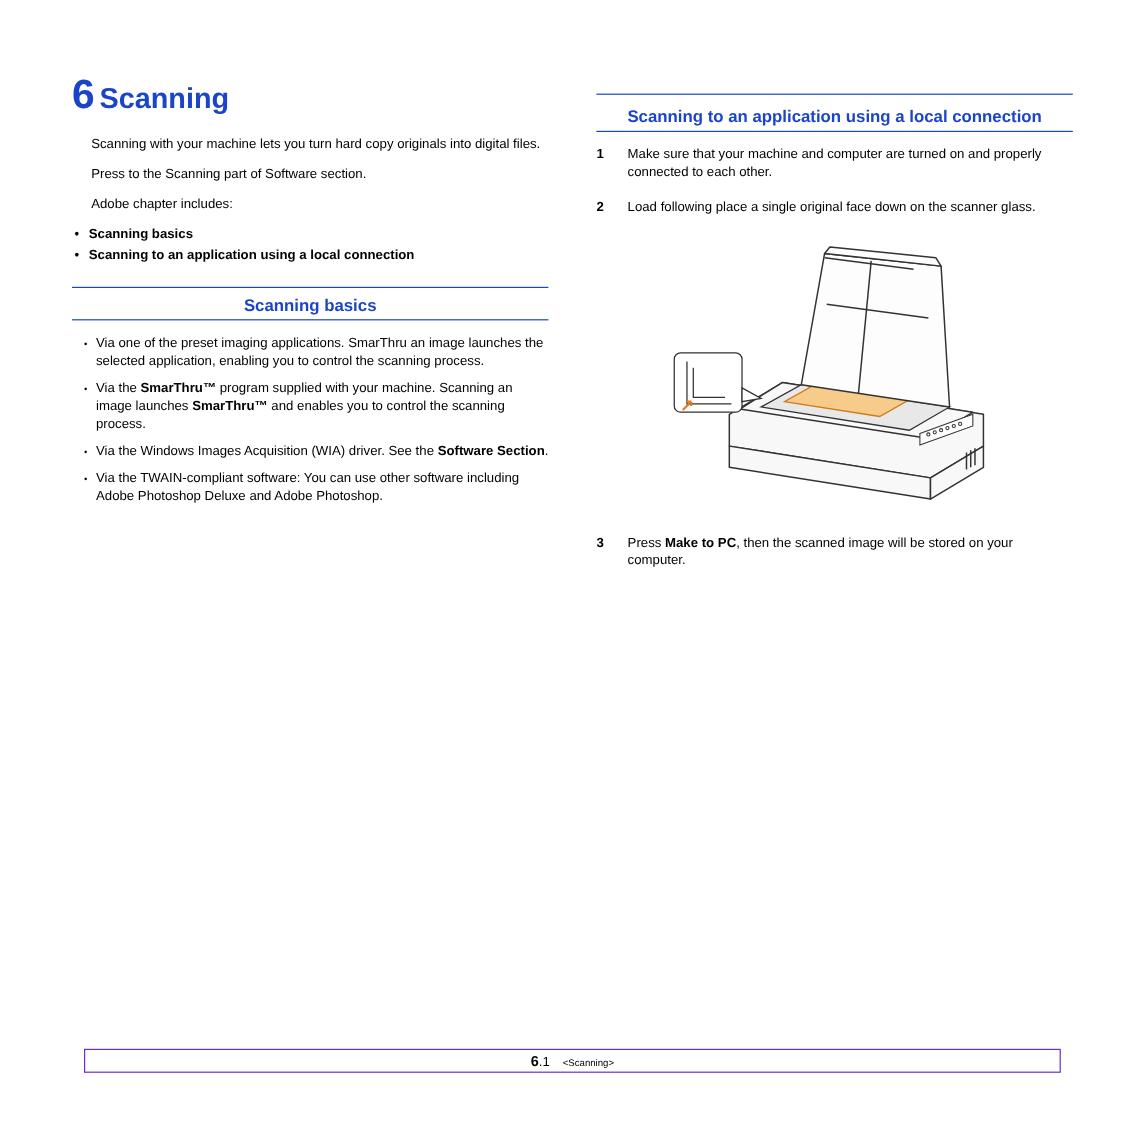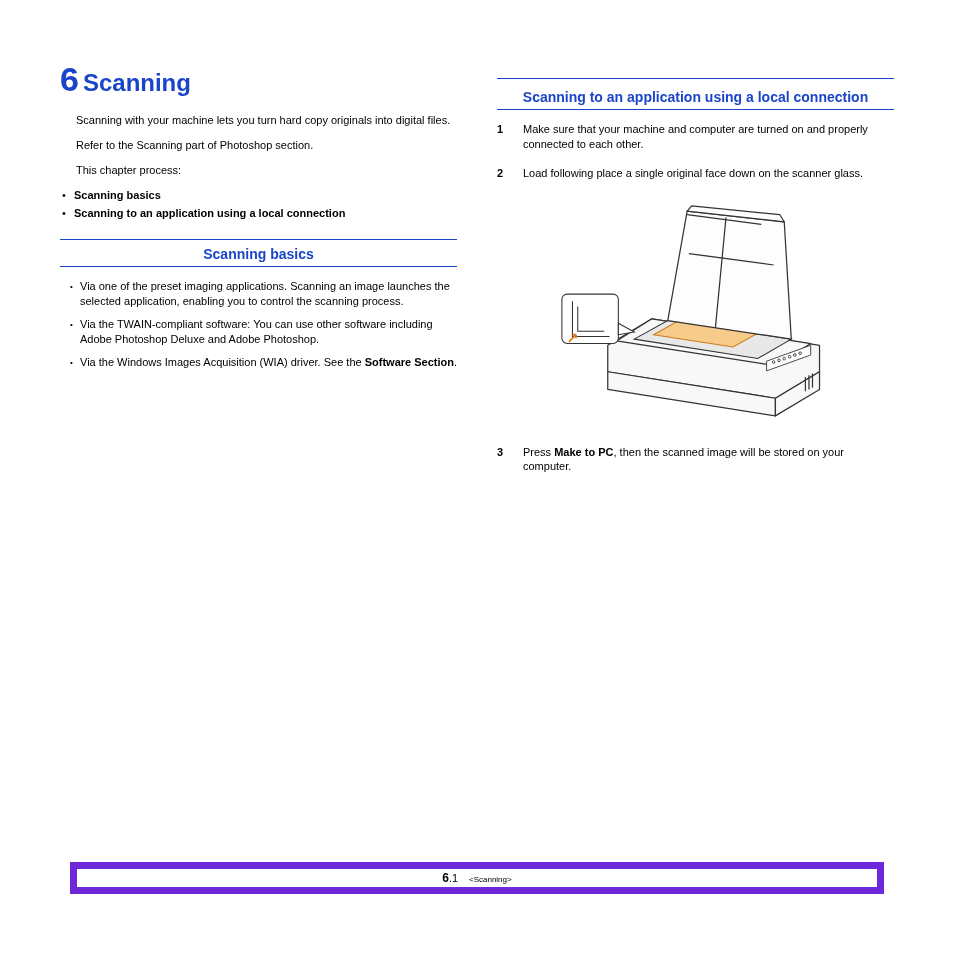--- a/index.html
+++ b/index.html
@@ -108,21 +108,21 @@
     margin: 14px 0 18px 0;
   }
   .figure svg {
     display: inline-block;
   }
   .footer {
     position: absolute;
     left: 70px;
     right: 70px;
     bottom: 60px;
-    border: 7px solid #6d28d9;
+    border: 1px solid #6d28d9;
     text-align: center;
     font-size: 10px;
     padding: 2px 0;
   }
   .footer .pg-big {
     font-weight: bold;
     font-size: 12px;
   }
   .footer .pg-sub {
     font-size: 11px;
@@ -135,35 +135,38 @@
 </head>
 <body>
 
 <div class="page">
 
   <div class="col">
     <h1 class="chapter-title">
       <span class="chapter-num">6</span><span class="chapter-word">Scanning</span>
     </h1>
     <p>Scanning with your machine lets you turn hard copy originals into digital files.</p>
-    <p>Refer to the Scanning part of Photoshop section.</p>
-    <p>This chapter process:</p>
+    <p>Press to the Scanning part of Software section.</p>
+    <p>Adobe chapter includes:</p>
     <ul class="dots">
       <li><b>Scanning basics</b></li>
       <li><b>Scanning to an application using a local connection</b></li>
     </ul>
 
     <div class="sect-rule-top"></div>
     <div class="sect-heading">Scanning basics</div>
     <ul class="dots indented">
-      <li>Via one of the preset imaging applications. Scanning an image launches the selected application, enabling you to control the scanning process.</li>
-      <li>Via the TWAIN-compliant software: You can use other software including Adobe Photoshop Deluxe and Adobe Photoshop.</li>
+      <li>Via one of the preset imaging applications. SmarThru an image launches the selected application, enabling you to control the scanning process.</li>
+      <li>
+        <span>Via the </span><b>SmarThru™</b><span> program supplied with your machine. Scanning an image launches </span><b>SmarThru™</b><span> and enables you to control the scanning process.</span>
+      </li>
       <li>
         <span>Via the Windows Images Acquisition (WIA) driver. See the </span><b>Software Section</b><span>.</span>
       </li>
+      <li>Via the TWAIN-compliant software: You can use other software including Adobe Photoshop Deluxe and Adobe Photoshop.</li>
     </ul>
   </div>
 
   <div class="col">
     <div class="sect-rule-top"></div>
     <div class="sect-heading right">Scanning to an application using a local connection</div>
 
     <ol class="steps">
       <li>Make sure that your machine and computer are turned on and properly connected to each other.</li>
       <li>Load following place a single original face down on the scanner glass.</li>

